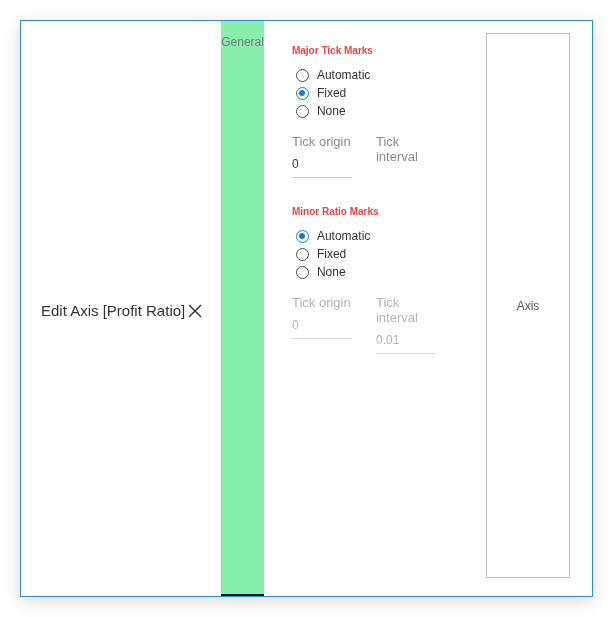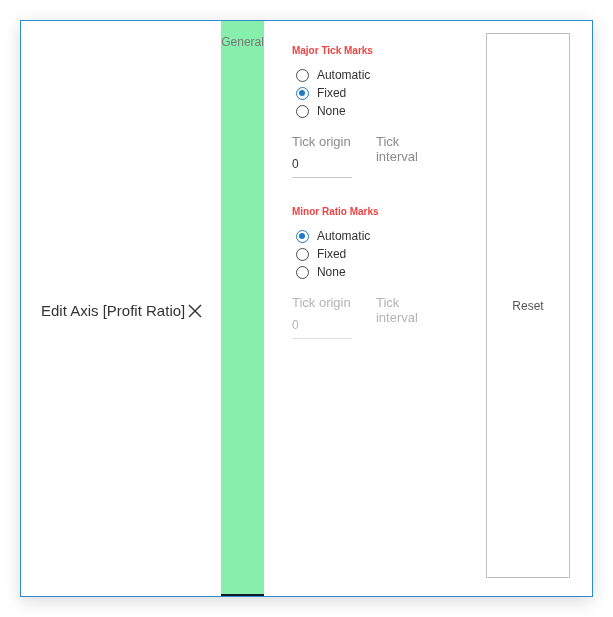--- a/index.html
+++ b/index.html
@@ -217,22 +217,23 @@
         <span>None</span>
       </div>
     </div>
     <div class="field-row">
       <div class="field disabled">
         <div class="field-label">Tick origin</div>
         <input class="field-input" disabled="" value="0" style="">
       </div>
       <div class="field disabled">
         <div class="field-label">Tick interval</div>
+        <input class="field-input" disabled="" value="0.01" style="">
       </div>
     </div>
 
   </div>
 
   <div class="footer">
-    <button class="reset-btn">Reset</button>
+    <button class="reset-btn">Axis</button>
   </div>
 
 </div>
 
 </body></html>

